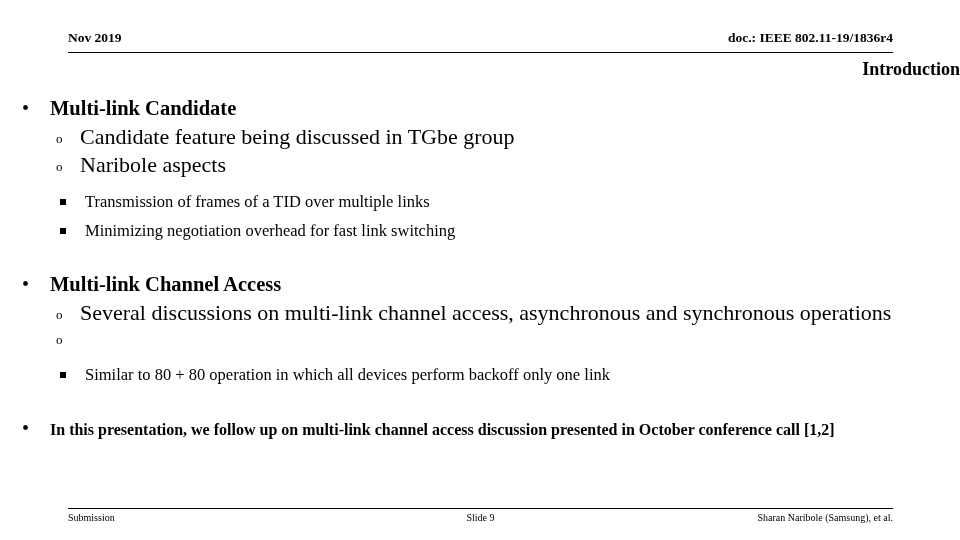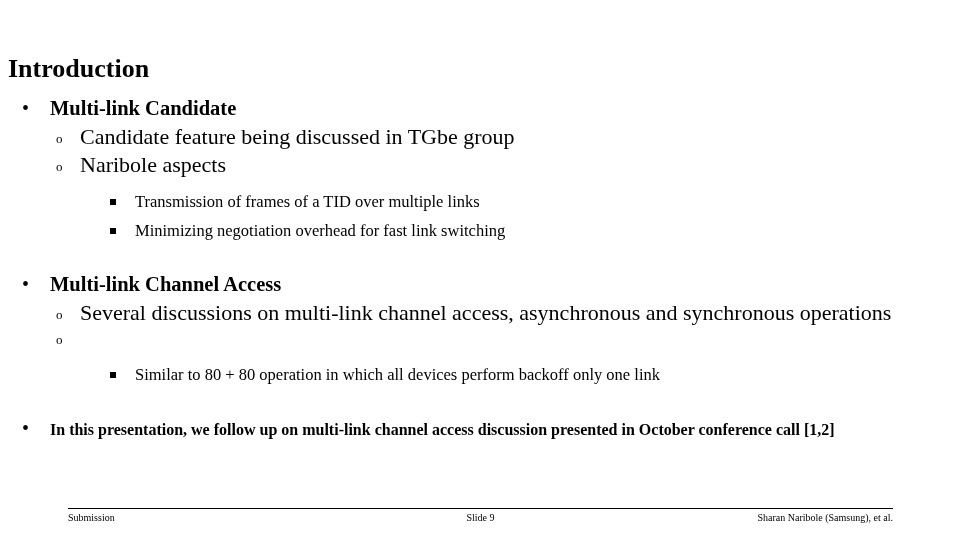--- a/index.html
+++ b/index.html
@@ -42,22 +42,22 @@
     line-height: 16px;
     white-space: nowrap;
   }
 
   
   .slide-title {
     position: absolute;
     left: 0;
     right: 0;
     top: 54px;
-    text-align: left;
-    font-size: 26px;
+    text-align: right;
+    font-size: 18px;
     font-weight: bold;
     line-height: 30px;
     margin-left: 8px;
   }
 
   
   .body-area {
     position: absolute;
     left: 0;
     top: 94px;
@@ -107,21 +107,21 @@
     position: relative;
     top: -1px;
   }
   .lvl2 .btext {
     font-size: 22px;
     line-height: 25px;
   }
 
   
   .lvl3 {
-    padding-left: 110px;
+    padding-left: 60px;
     margin-top: 4px;
   }
   .lvl3 .marker {
     width: 25px;
     font-size: 11px;
     line-height: 24px;
     position: relative;
     top: -2px;
   }
   .lvl3 .btext {
@@ -174,20 +174,24 @@
   }
   .footer-left  { flex: 0 0 33%; text-align: left; }
   .footer-mid   { flex: 0 0 34%; text-align: center; }
   .footer-right { flex: 0 0 33%; text-align: right; }
 </style>
 </head>
 <body>
 
 <div class="slide">
 
+  <div class="header">
+    <span class="header-left">Nov 2019</span>
+    <span class="header-right">doc.: IEEE 802.11-19/1836r4</span>
+  </div>
 
   <div class="slide-title">Introduction</div>
 
   <div class="body-area">
 
     <div class="bullet-row lvl1">
       <span class="marker">•</span>
       <span class="btext">Multi-link Candidate</span>
     </div>
 

